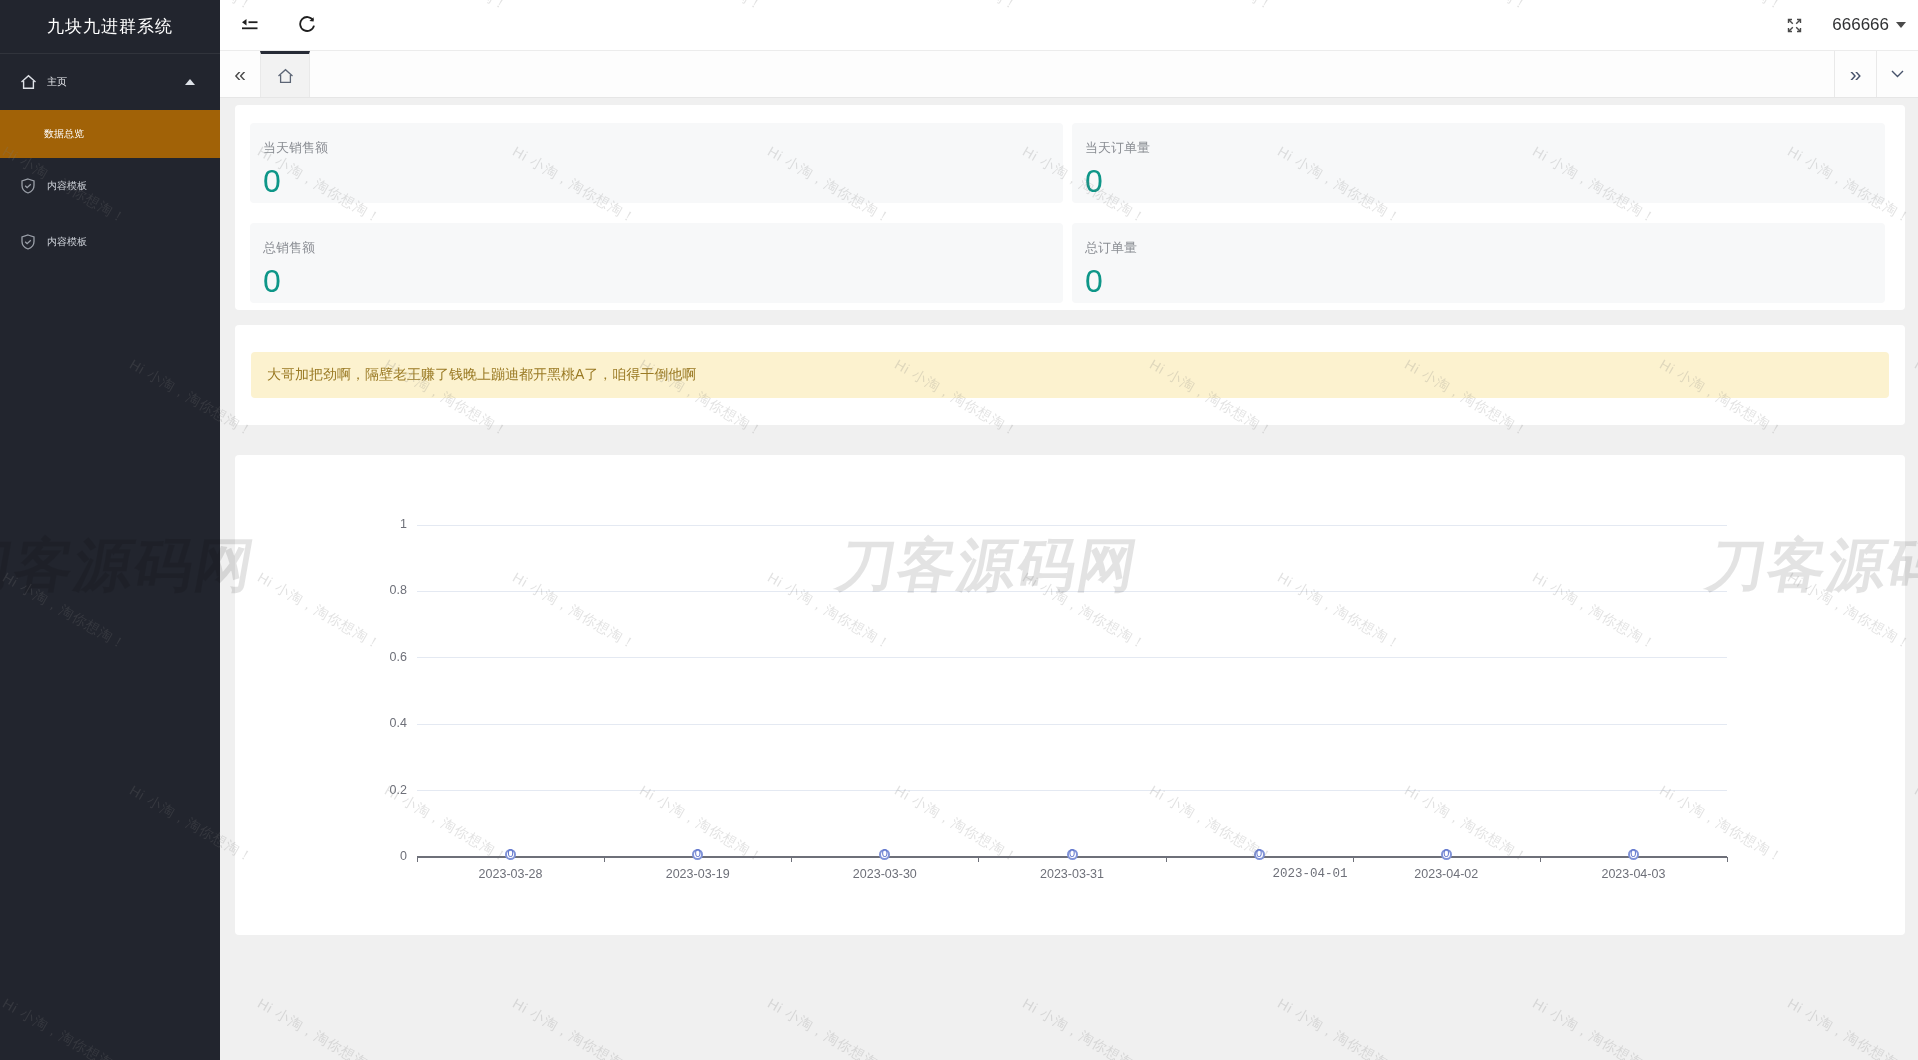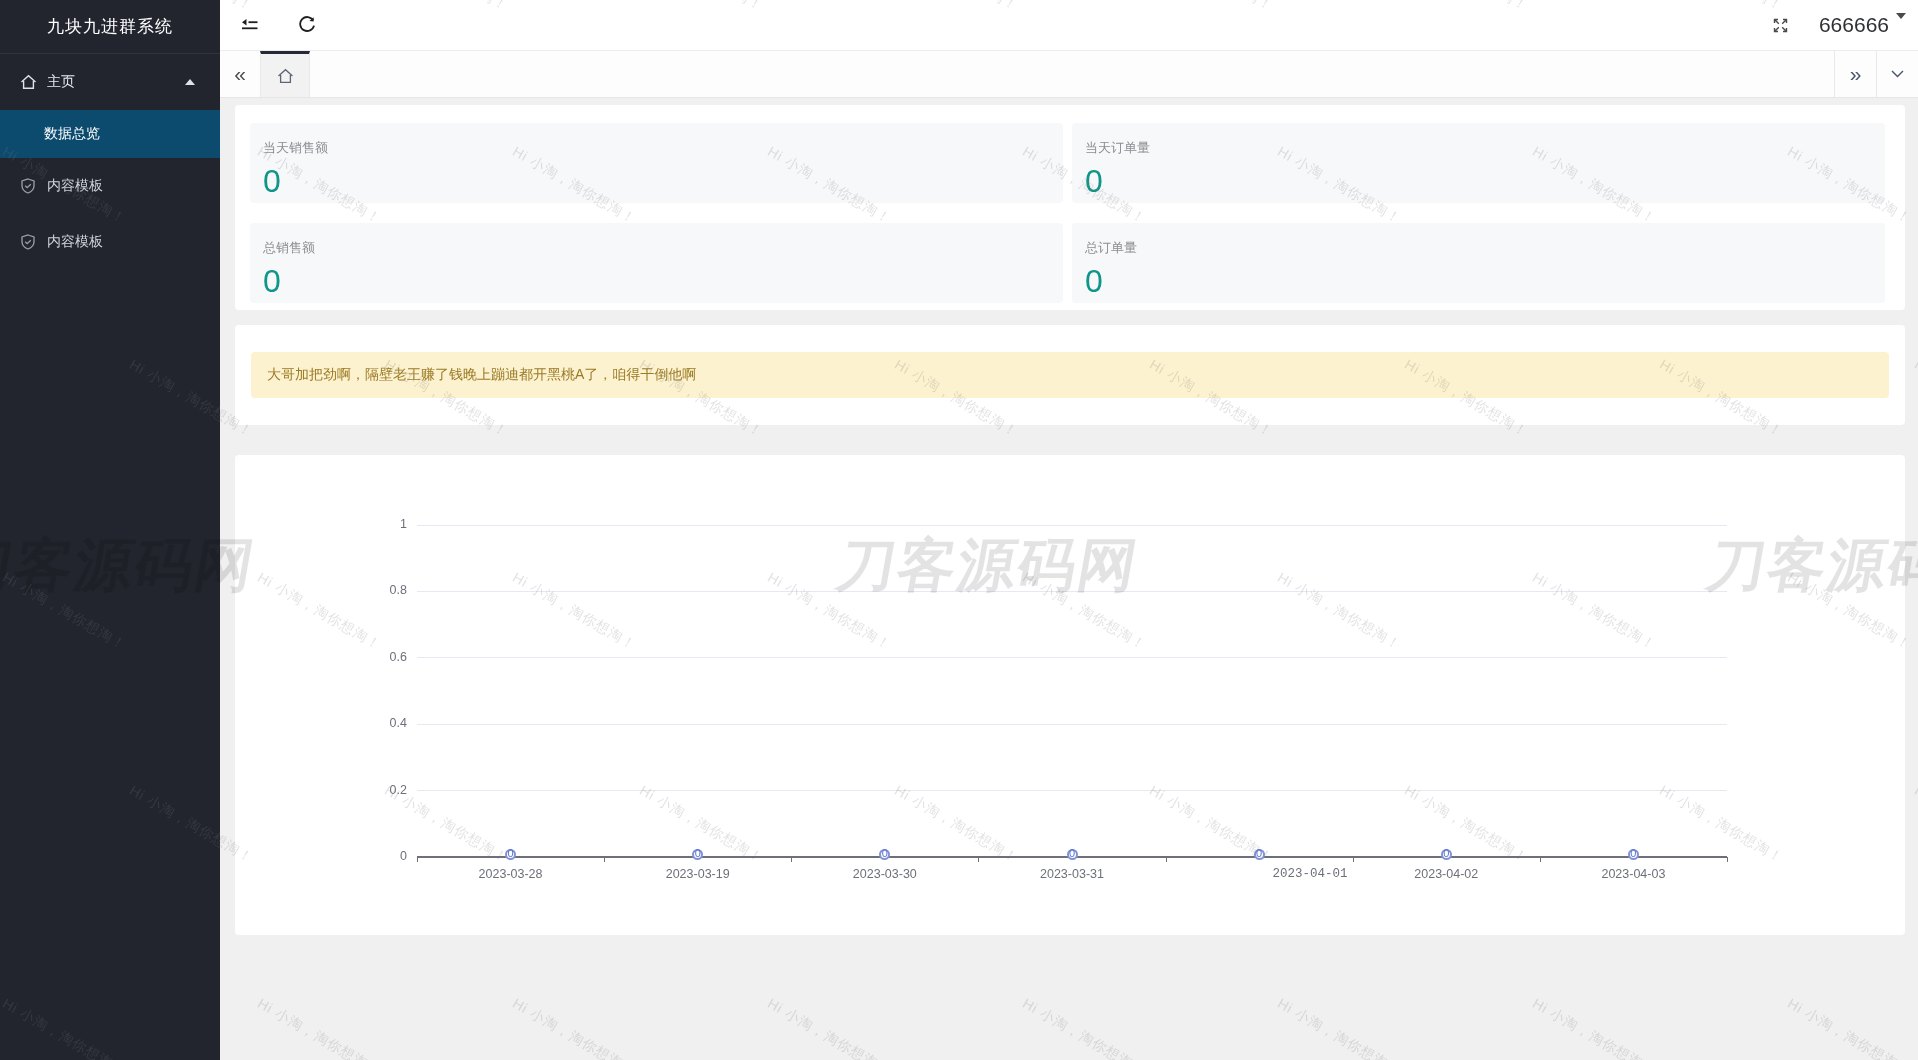--- a/index.html
+++ b/index.html
@@ -8,36 +8,36 @@
     background:#f0f0f0;
     font-family:"Liberation Sans","DejaVu Sans",sans-serif;
     -webkit-font-smoothing:antialiased;
   }
   
   .sidebar{position:absolute;left:0;top:0;width:220px;height:1060px;background:#22252e;z-index:2;}
   .logo{height:53px;display:flex;align-items:center;justify-content:center;
         color:#fff;font-size:17px;letter-spacing:1px;border-bottom:1px solid rgba(255,255,255,.07);}
   .menu{padding:0;}
   .menu-item{height:56px;display:flex;align-items:center;padding:0 25px 0 20px;
-             color:#cfd3da;font-size:14px;cursor:pointer;}
+             color:#cfd3da;font-size:10px;cursor:pointer;}
   .menu-item .mi-icon{width:17px;height:17px;margin-right:10px;display:flex;align-items:center;color:#b9bec7;}
   .menu-item.parent{color:#e8eaee;}
   .menu-item.sub{height:48px;padding-left:44px;}
-  .menu-item.active{background:#0c4a6e;color:#ffffff;}
+  .menu-item.active{background:#a16207;color:#ffffff;}
   .caret-up{margin-left:auto;width:0;height:0;border-left:5px solid transparent;
             border-right:5px solid transparent;border-bottom:6px solid #dfe2e8;}
   
   .main{position:absolute;left:220px;top:0;width:1698px;height:1060px;}
   .header{position:relative;height:50px;background:#fff;border-bottom:1px solid #ececec;
           display:flex;align-items:center;z-index:3;}
   .hbtn{width:58px;height:50px;display:flex;align-items:center;justify-content:center;
         color:#1f1f1f;cursor:pointer;}
   .header-right{margin-left:auto;display:flex;align-items:center;padding-right:12px;}
   .fullscreen-btn{width:44px;height:50px;display:flex;align-items:center;justify-content:center;color:#4a4a4a;cursor:pointer;}
-  .user{display:flex;margin-left:16px;cursor:pointer;color:#303133;font-size:21px;}
+  .user{display:flex;align-items:center;margin-left:16px;cursor:pointer;color:#303133;font-size:17px;}
   .user-caret{margin-left:7px;width:0;height:0;border-left:5px solid transparent;
               border-right:5px solid transparent;border-top:6px solid #4a4a4a;}
   
   .tabbar{position:relative;height:46px;background:#fdfdfd;border-bottom:1px solid #e6e6e6;
           display:flex;align-items:stretch;z-index:3;}
   .tab-nav{width:40px;display:flex;align-items:center;justify-content:center;color:#4c4c4c;
            font-size:21px;cursor:pointer;user-select:none;}
   .tab{width:48px;background:#f2f2f2;border-top:3px solid #262a35;border-left:1px solid #e9e9e9;
        border-right:1px solid #e9e9e9;display:flex;align-items:center;justify-content:center;
        color:#5c6575;cursor:pointer;}

